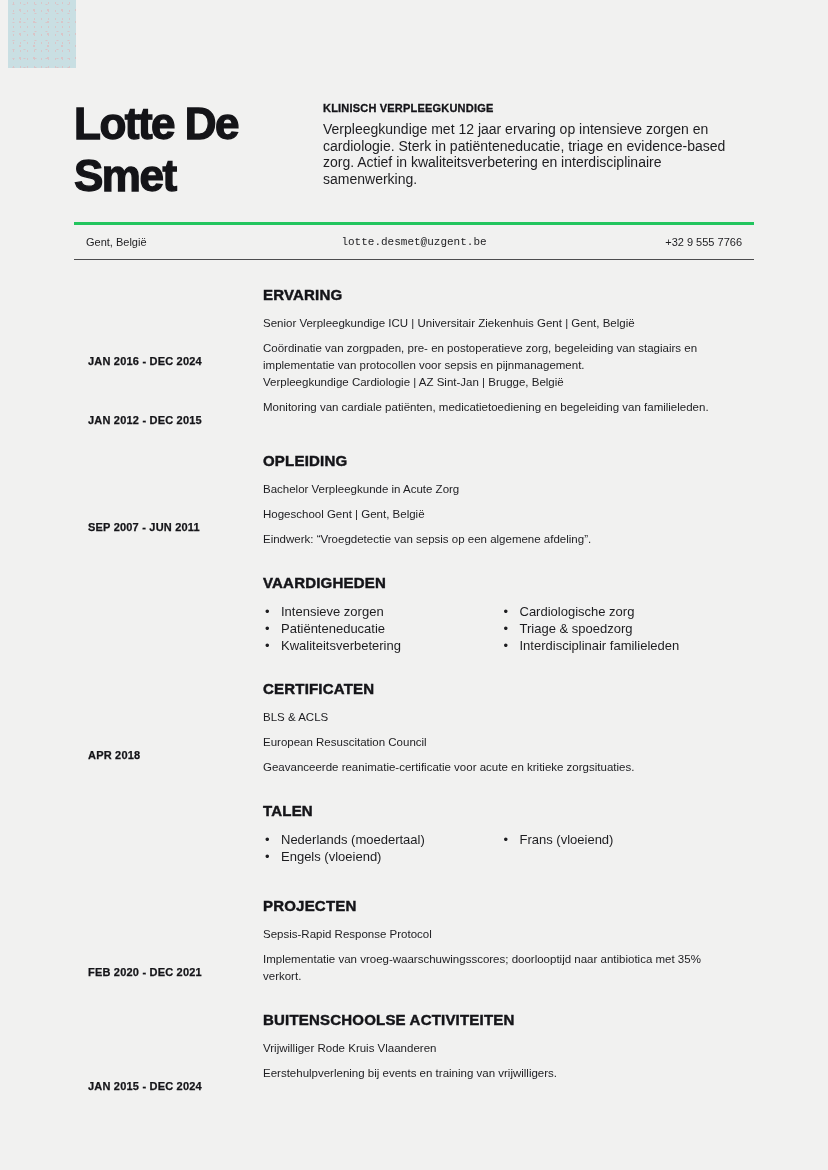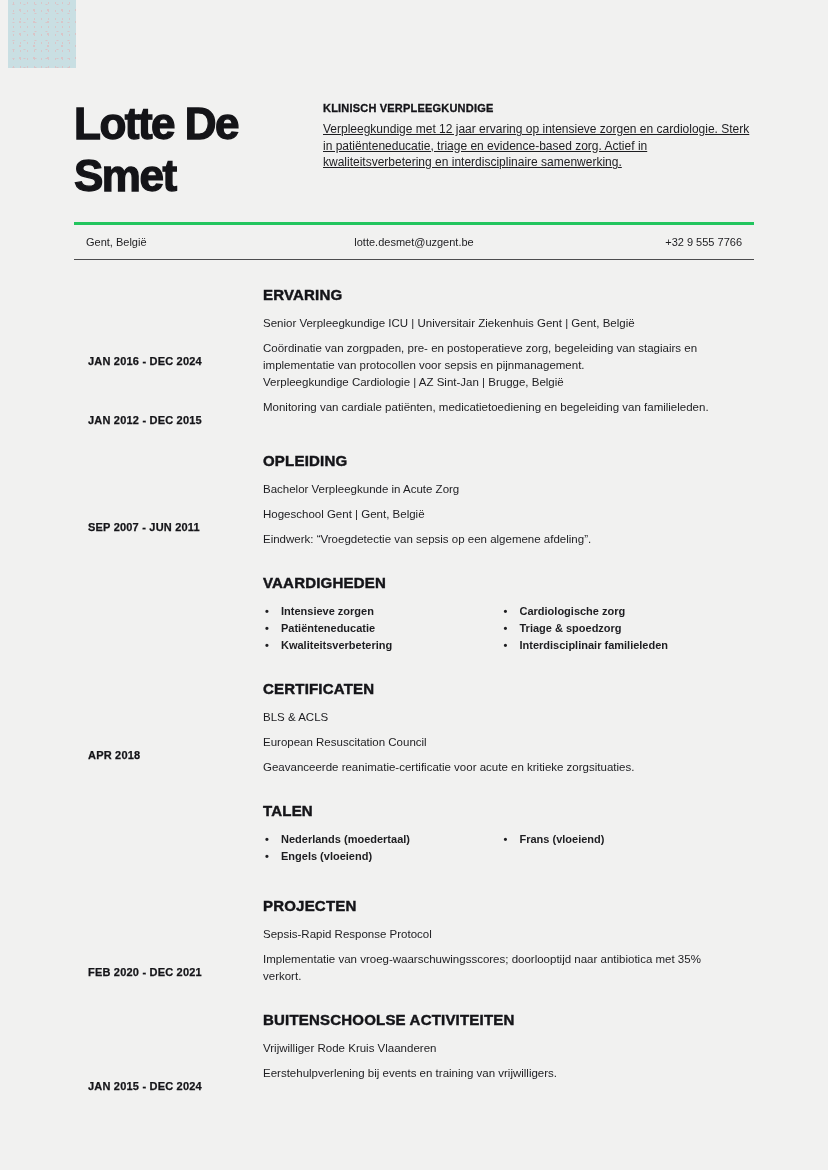--- a/index.html
+++ b/index.html
@@ -43,37 +43,36 @@
   .header-right { flex: 1; padding-top: 4px; }
   .job-title {
     font-size: 11px;
     font-weight: 700;
     letter-spacing: 0.2px;
     color: #141418;
     -webkit-text-stroke: 0.3px #141418;
     margin-bottom: 7px;
   }
   .summary {
-    font-size: 12px;
+    font-size: 14px;
     line-height: 16.5px;
     color: #1d1d20;
-    text-decoration: underline;
   }
   .contact-bar {
     margin: 20px 66px 0 66px;
     border-top: 3px solid #22c55e;
     border-bottom: 1px solid #4c4c4e;
     padding: 11px 12px;
     display: flex;
     align-items: center;
     font-size: 11px;
     color: #1d1d20;
   }
   .contact-bar > span { flex: 1; }
-  .contact-center { text-align: center; }
+  .contact-center { text-align: center; font-family: Liberation Mono, monospace; }
   .contact-right { text-align: right; }
   .main { padding: 0 80px; }
   .sec {
     display: grid;
     grid-template-columns: 175px 1fr;
     margin-top: 26px;
   }
   .sec-h {
     grid-column: 2;
     font-size: 15px;
@@ -111,23 +110,22 @@
   }
   ul.col-list li::before {
     content: "\2022";
     position: absolute;
     left: 2px;
   }
   .bullets-wrap {
     grid-column: 2;
     display: grid;
     grid-template-columns: 1fr 1fr;
-    font-size: 11px;
-    color: #1d1d20;
-    font-weight: bold;
+    font-size: 13px;
+    color: #1d1d20;
   }
 </style>
 </head>
 <body>
 
 <div class="page">
   <div class="corner-square"></div>
 
   <div class="header">
     <h1 class="name">Lotte De Smet</h1>

